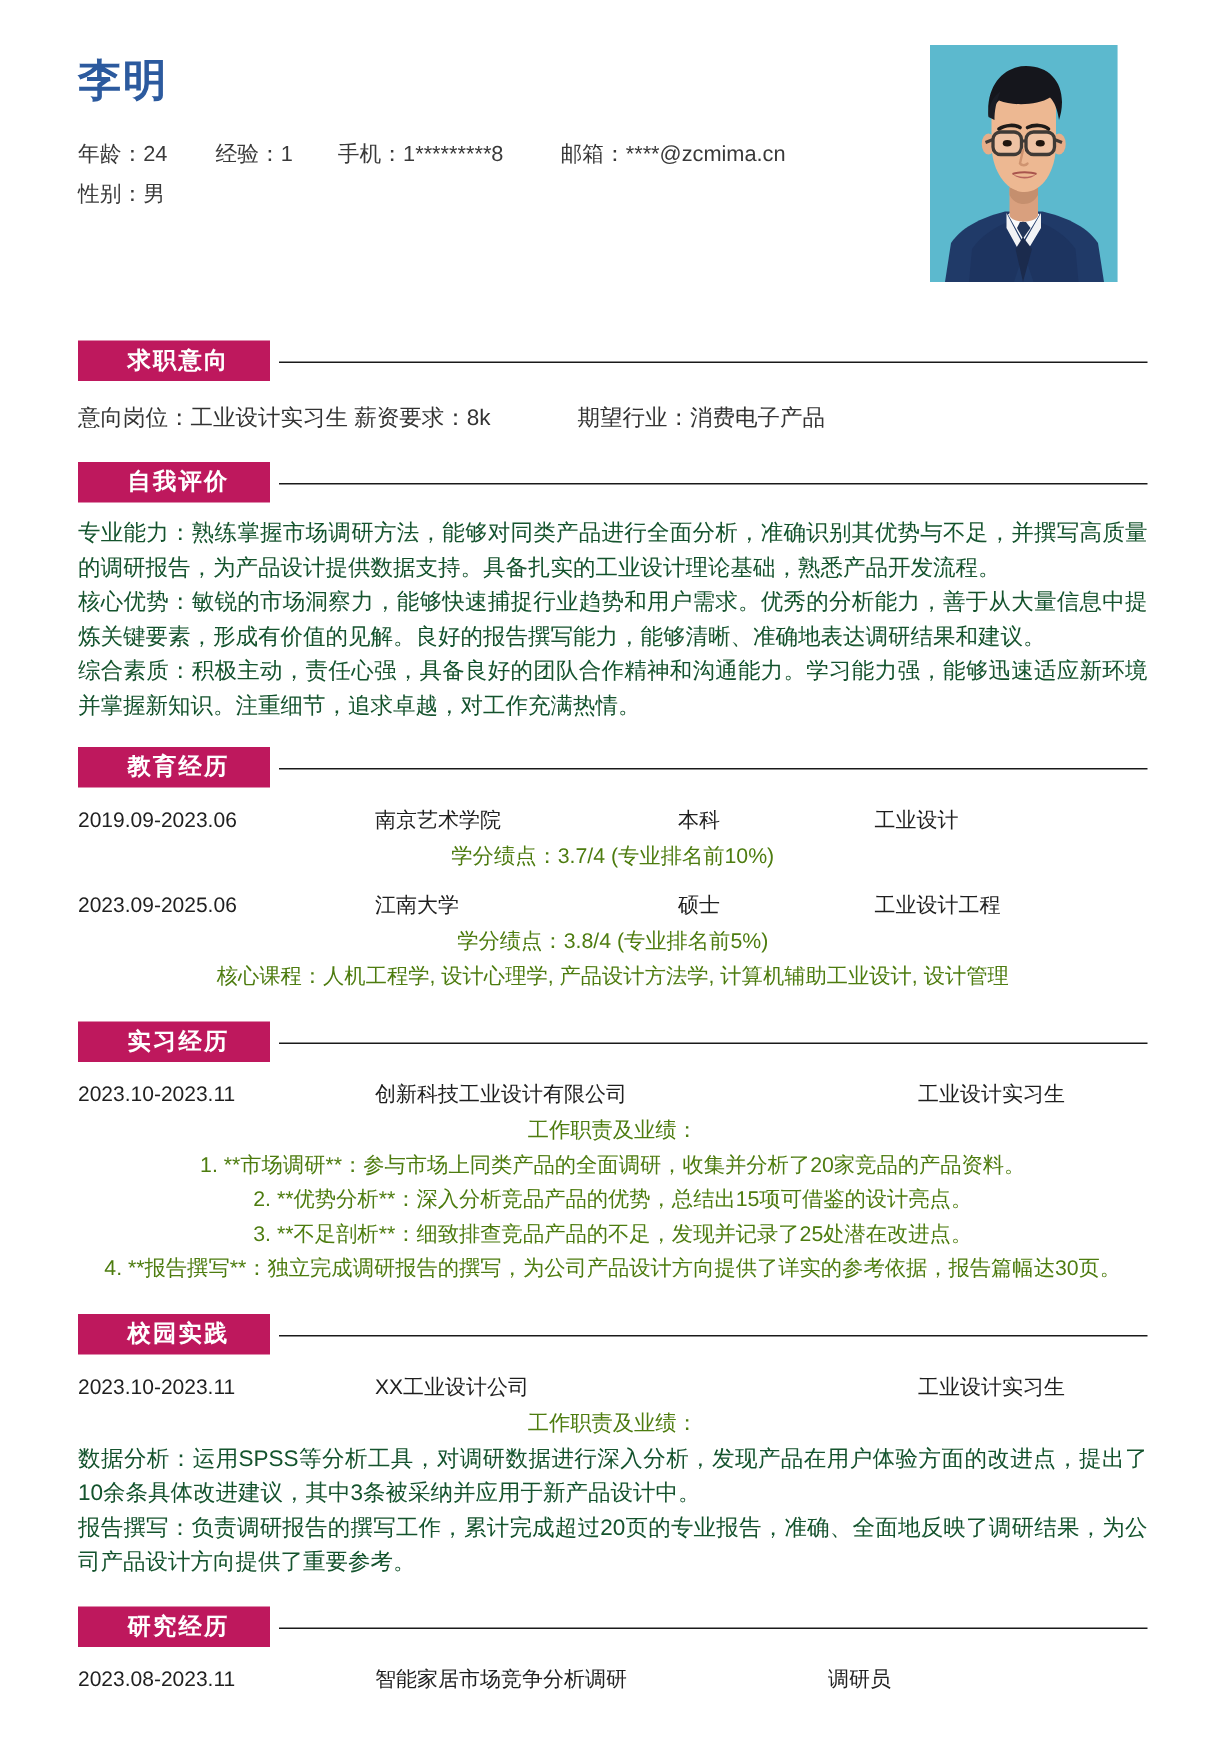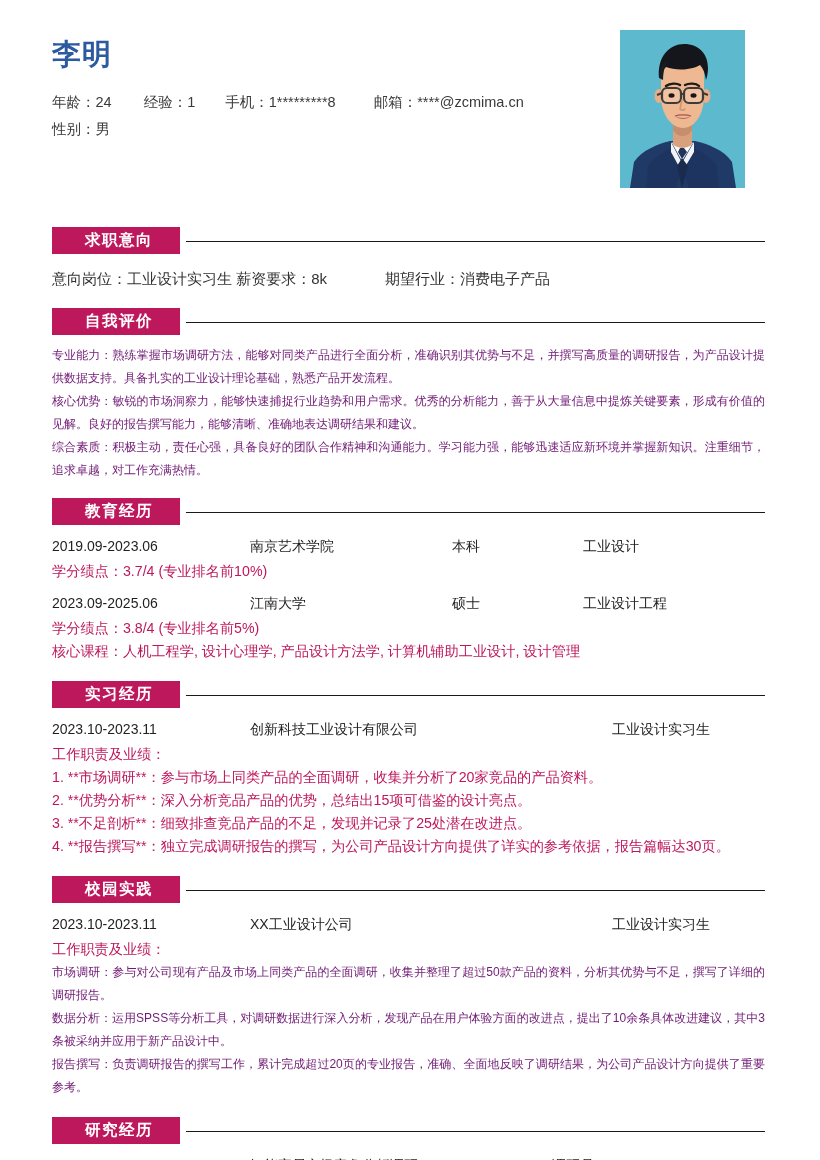--- a/index.html
+++ b/index.html
@@ -92,23 +92,23 @@
     top: 14px;
     height: 1px;
     background: #1a1a1a;
   }
 
   
   .block {
     padding: 0 55px 0 52px;
   }
   .para {
-    font-size: 12px;
+    font-size: 15px;
     line-height: 23px;
-    color: #701a75;
+    color: #14532d;
     text-align: justify;
   }
   .inline-line {
     font-size: 15px;
     line-height: 23px;
     color: #333333;
     white-space: nowrap;
   }
   .sp-wide { display:inline-block; width: 58px; }
 
@@ -123,21 +123,22 @@
   .entry-row .c-date { position: absolute; left: 0; top: 0; }
   .entry-row .c-org  { position: absolute; left: 198px; top: 0; }
   .entry-row .c-deg  { position: absolute; left: 400px; top: 0; }
   .entry-row .c-maj  { position: absolute; left: 531px; top: 0; }
   .entry-row .c-role { position: absolute; left: 560px; top: 0; }
   .entry-row .c-role2 { position: absolute; left: 500px; top: 0; }
 
   .sub-line {
     font-size: 14.2px;
     line-height: 23px;
-    color: #be185d;
+    color: #4d7c0f;
+    text-align: center;
   }
   .spacer-8  { height: 8px; }
   .spacer-12 { height: 12px; }
   .spacer-16 { height: 16px; }
   .spacer-18 { height: 18px; }
 </style>
 </head>
 <body>
 
 <div class="page">
@@ -280,21 +281,20 @@
     <div class="rule"></div>
   </div>
   <div class="spacer-12"></div>
   <div class="block">
     <div class="entry-row">
       <span class="c-date">2023.10-2023.11</span>
       <span class="c-org">XX工业设计公司</span>
       <span class="c-role">工业设计实习生</span>
     </div>
     <div class="sub-line">工作职责及业绩：</div>
-    <div class="para">市场调研：参与对公司现有产品及市场上同类产品的全面调研，收集并整理了超过50款产品的资料，分析其优势与不足，撰写了详细的调研报告。</div>
     <div class="para">数据分析：运用SPSS等分析工具，对调研数据进行深入分析，发现产品在用户体验方面的改进点，提出了10余条具体改进建议，其中3条被采纳并应用于新产品设计中。</div>
     <div class="para">报告撰写：负责调研报告的撰写工作，累计完成超过20页的专业报告，准确、全面地反映了调研结果，为公司产品设计方向提供了重要参考。</div>
   </div>
 
   <div class="spacer-18"></div>
 
   <div class="section-head">
     <div class="tag">研究经历</div>
     <div class="rule"></div>
   </div>

